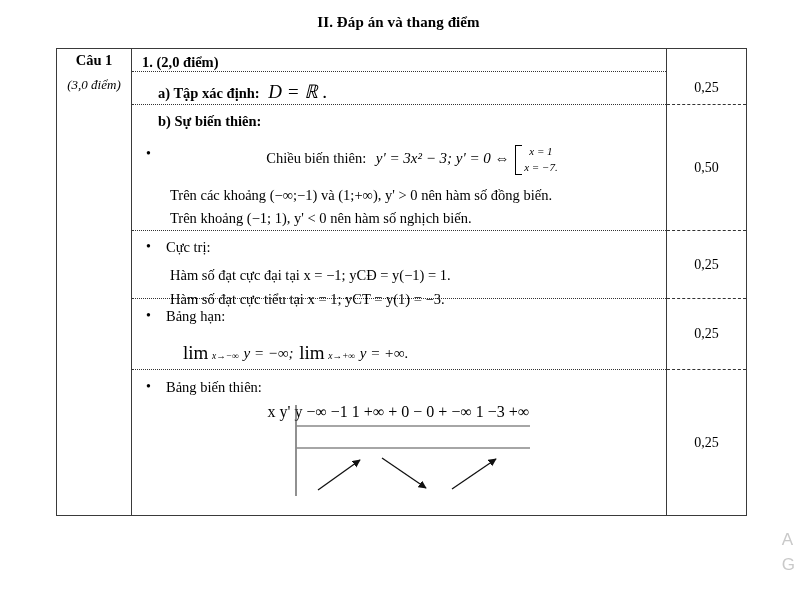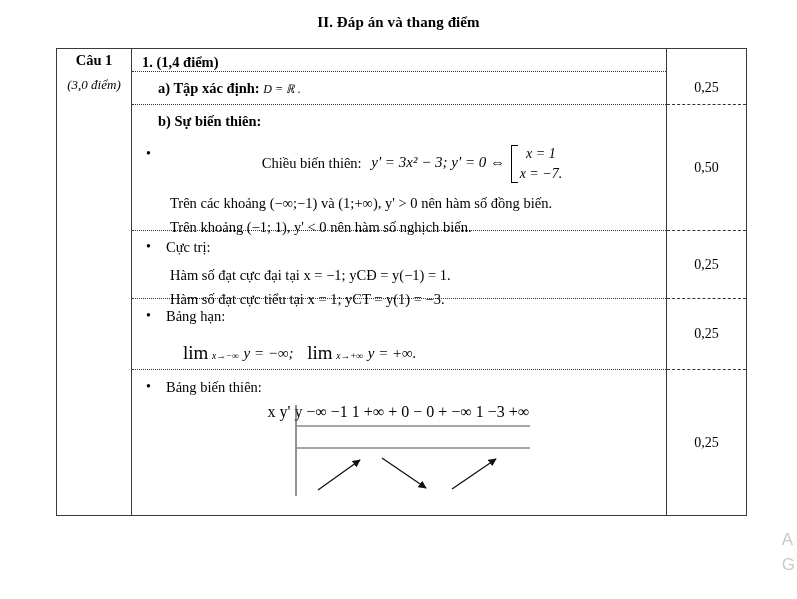--- a/index.html
+++ b/index.html
@@ -117,21 +117,21 @@
   }
   .cases::before {
     content: "";
     position: absolute;
     left: 0; top: 1px; bottom: 1px;
     width: 6px;
     border-left: 1.3px solid #000;
     border-top: 1.3px solid #000;
     border-bottom: 1.3px solid #000;
   }
-  .cases .cline { display: block; font-size: 14px; line-height: 1.45; }
+  .cases .cline { display: block; font-size: 11px; line-height: 1.45; }
 
   
   .limblock { display: inline-block; vertical-align: middle; text-align: center; margin: 0 1px; }
   .limblock .top { font-size: 19px; line-height: 1; }
   .limblock .bot { font-size: 9.5px; line-height: 1.3; font-style: italic; }
 
   
   .vt-wrap {
     position: relative;
     margin: 4px auto 2px auto;
@@ -171,27 +171,27 @@
       <tr>
 
         <td class="cau-cell">
           <span class="cau-name">Câu 1</span>
           <span class="cau-sub">(3,0 điểm)</span>
         </td>
 
         <td class="content-cell">
 
           <div class="sec" style="height:23px;padding-top:3px;">
-            <div class="line bold">1. (1,4 điểm)</div>
+            <div class="line bold">1. (2,0 điểm)</div>
           </div>
 
           <div class="sec" style="height:33px;padding-top:6px;">
             <div class="line indent">
               <span class="bold">a) Tập xác định:</span>
-              <span class="mi" style="font-size:12px;">D = ℝ .</span>
+              <span class="mi" style="margin-left:5px;font-size:19px;">D = ℝ .</span>
             </div>
           </div>
 
           <div class="sec" style="height:126px;padding-top:6px;">
             <div class="line bold indent">b) Sự biến thiên:</div>
             <div class="line bullet-line" style="margin-top:11px;padding-left:24px;text-align:center;">
               <span style="position:absolute;left:12px;top:-1px;"></span>
               <span>Chiều biến thiên:</span>
               <span class="mi" style="margin-left:6px;font-size:15px;">y' = 3x² − 3; y' = 0 ⇔</span>
               <span class="cases">
@@ -214,21 +214,21 @@
           <div class="sec" style="height:71px;padding-top:7px;">
             <div class="line bullet-line" style="padding-left:24px;">
               <span>Bảng hạn:</span>
             </div>
             <div class="line" style="margin-top:14px;padding-left:40px;">
               <span class="limblock">
                 <span class="top">lim</span>
                 <span class="bot">x→−∞</span>
               </span>
               <span class="mi" style="font-size:15px;">y = −∞;</span>
-              <span class="limblock" style="margin-left:10px;">
+              <span class="limblock" style="margin-left:2px;">
                 <span class="top">lim</span>
                 <span class="bot">x→+∞</span>
               </span>
               <span class="mi" style="font-size:15px;">y = +∞.</span>
             </div>
           </div>
 
           <div class="sec last" style="height:145px;padding-top:7px;">
             <div class="line bullet-line" style="padding-left:24px;">
               <span>Bảng biến thiên:</span>

